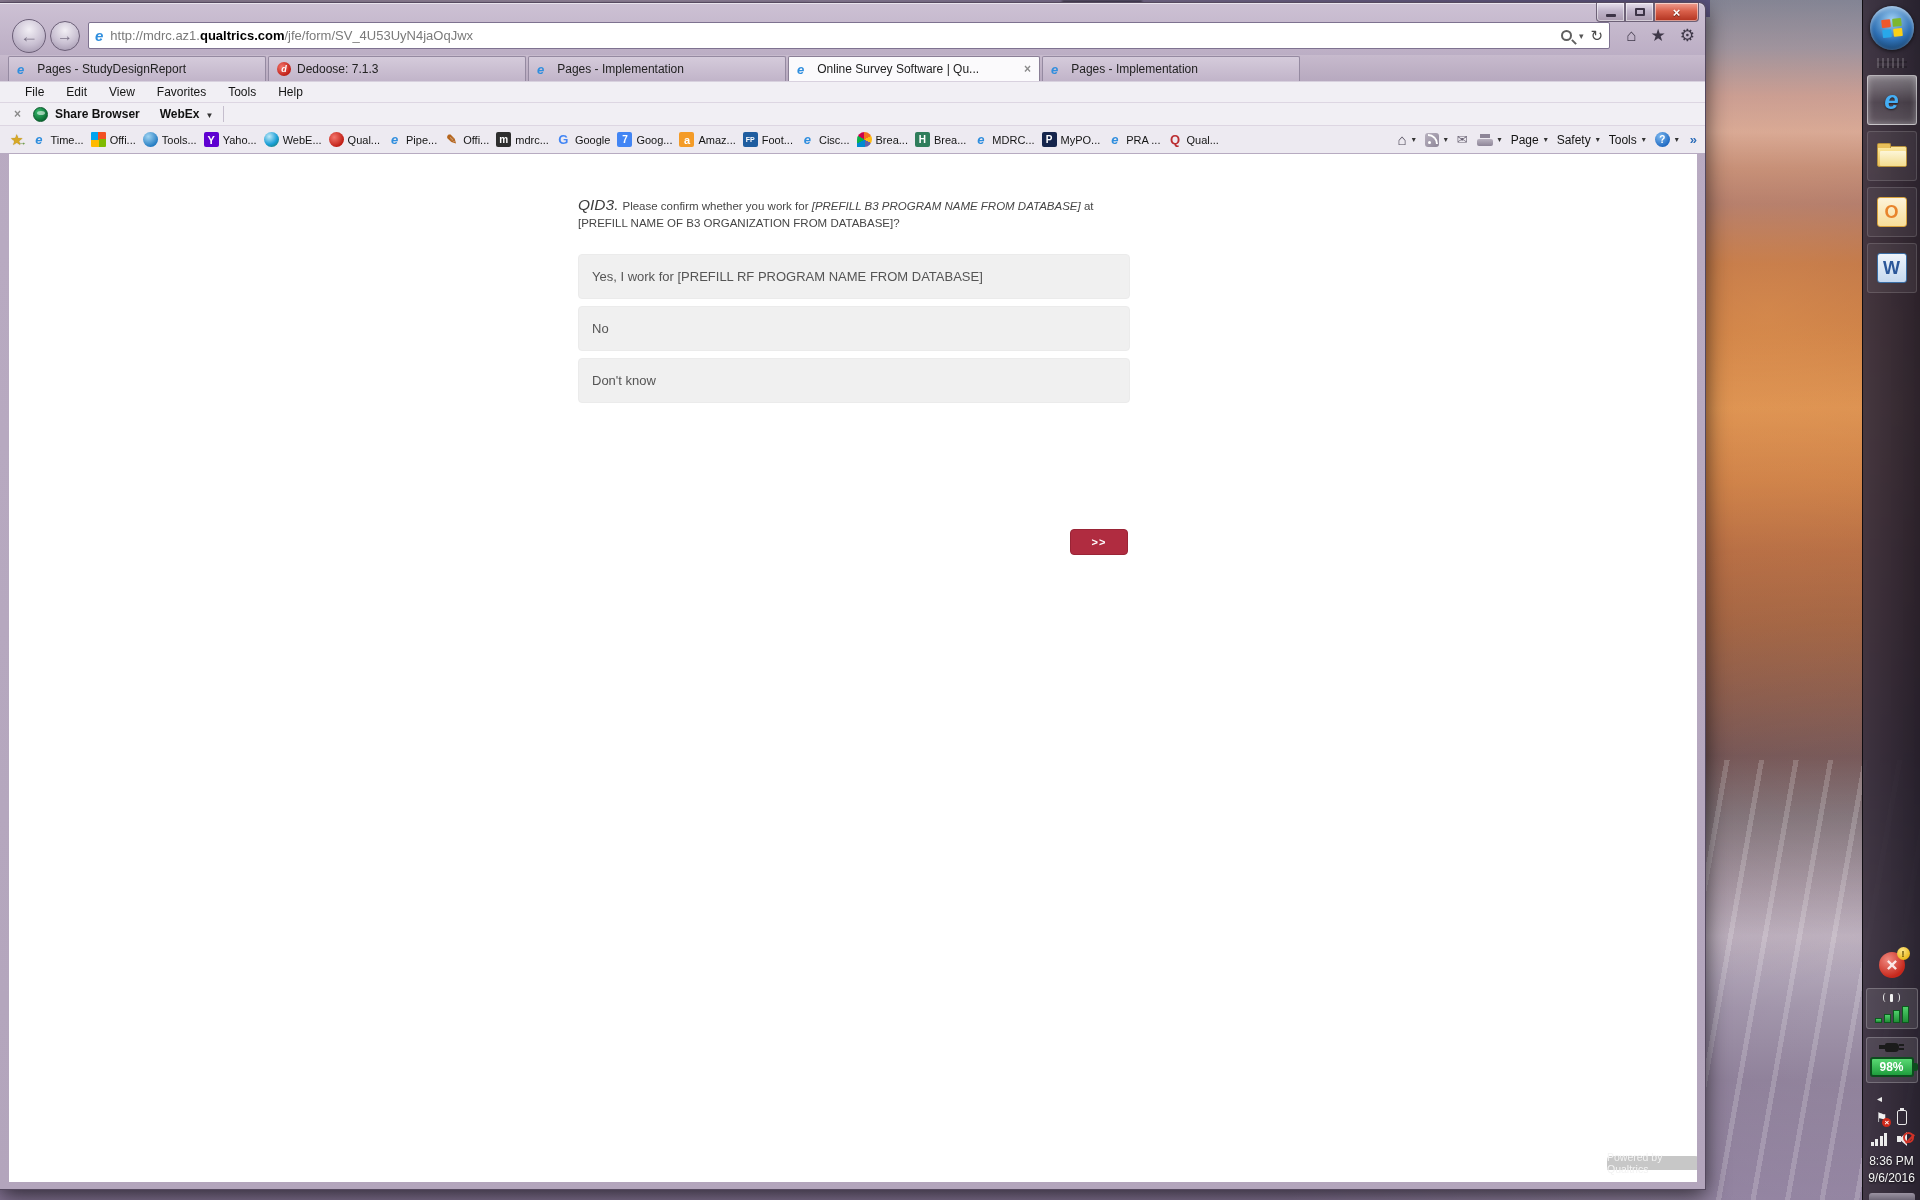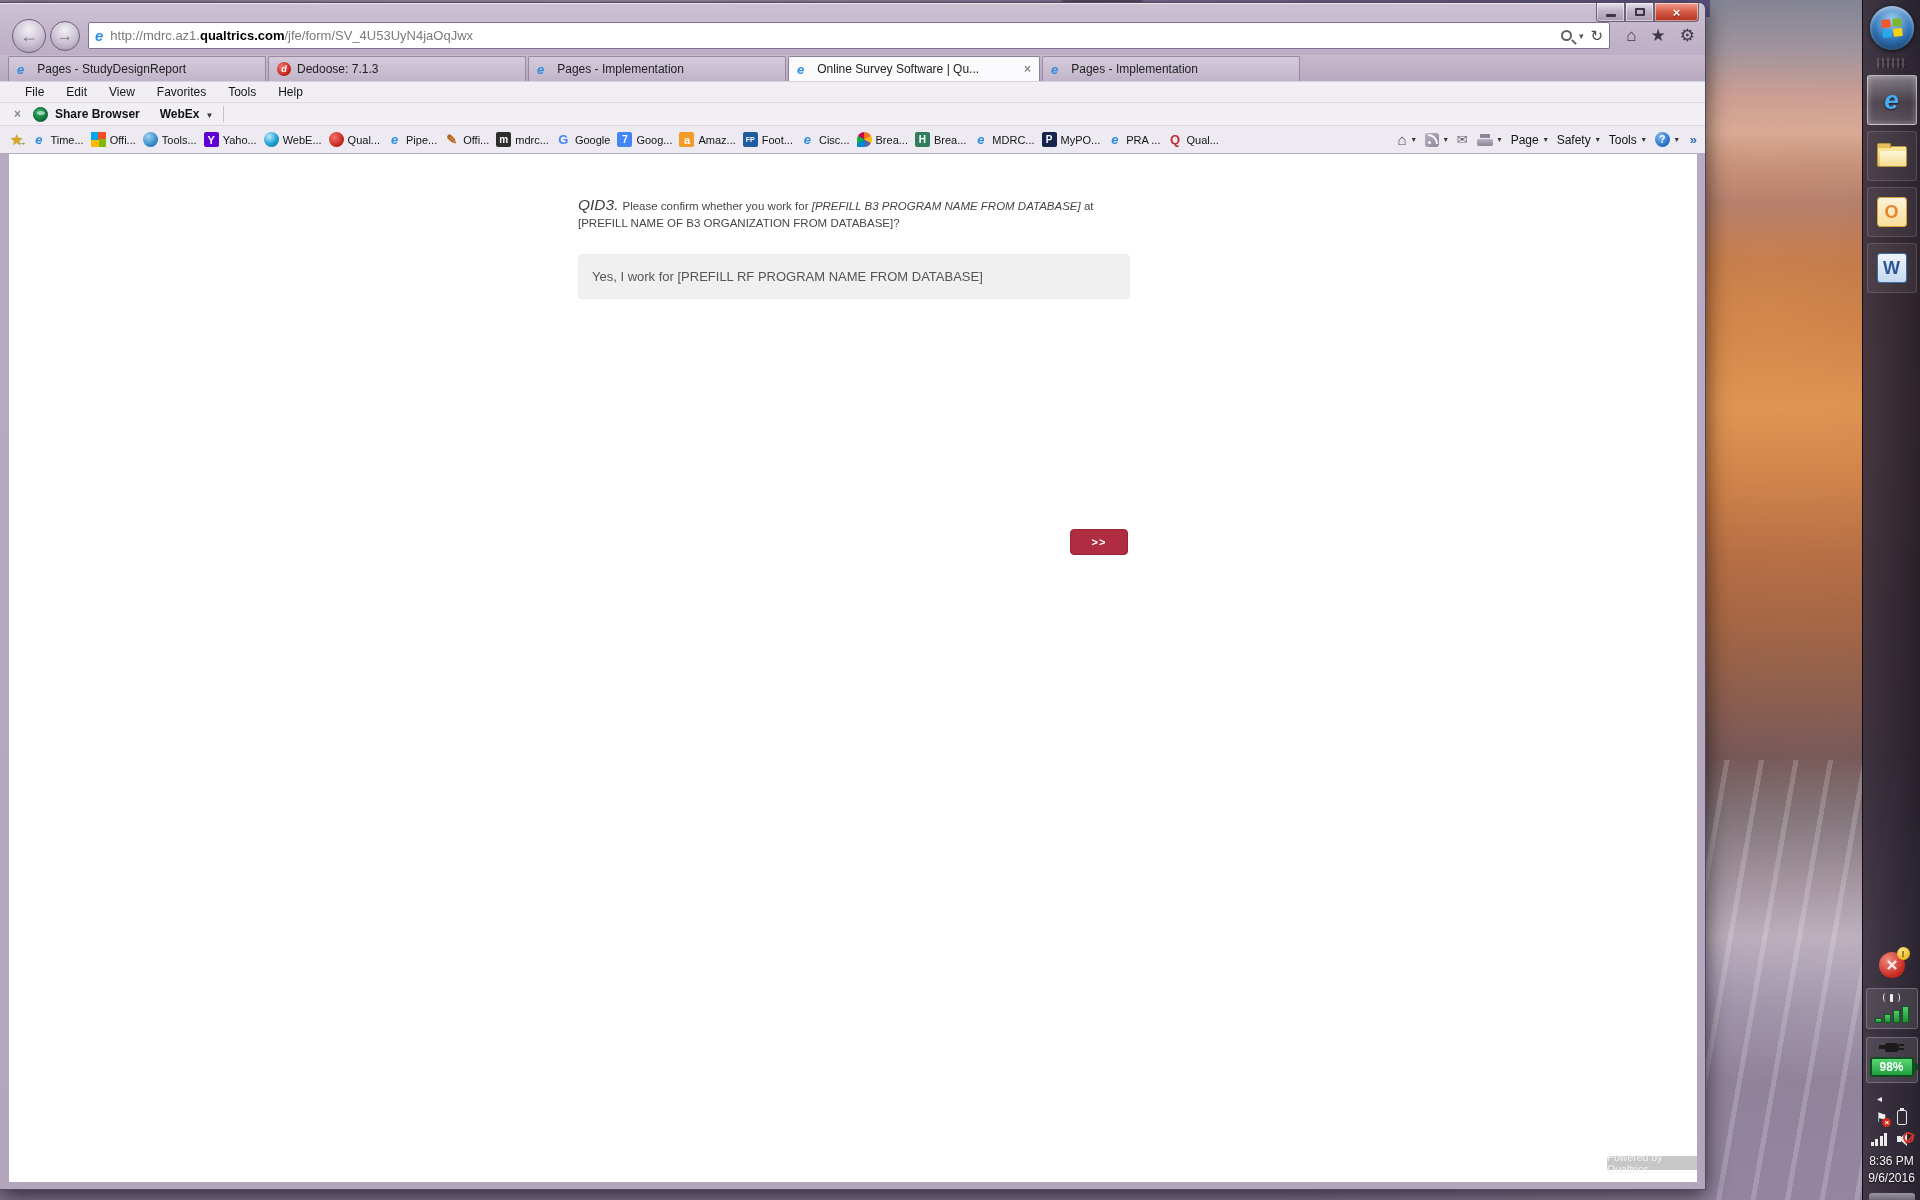--- a/index.html
+++ b/index.html
@@ -402,20 +402,22 @@
         <span class="overflow">»</span>
       </span>
     </div>
 
     <div class="content">
       <div class="question">
         <span class="qid">QID3.</span><span>Please confirm whether you work for </span><span class="q-italic">[PREFILL B3 PROGRAM NAME FROM DATABASE]</span><span> at [PREFILL NAME OF B3 ORGANIZATION FROM DATABASE]?</span>
       </div>
       <div class="options" id="options-list">
           <div class="option">Yes, I work for [PREFILL RF PROGRAM NAME FROM DATABASE]</div>
+          <div class="option">No</div>
+          <div class="option">Don't know</div>
         </div>
       <div class="next-btn" style="background: rgb(176, 44, 64);">&gt;&gt;</div>
       <div class="powered">Powered by Qualtrics</div>
     </div>
   </div>
 
   <div class="taskbar">
     <div class="start-orb">
       <svg class="orb-flag" width="22" height="22" viewBox="0 0 22 22">
         <rect x="1" y="2" width="9" height="8" rx="1" fill="#f0582c"></rect>

